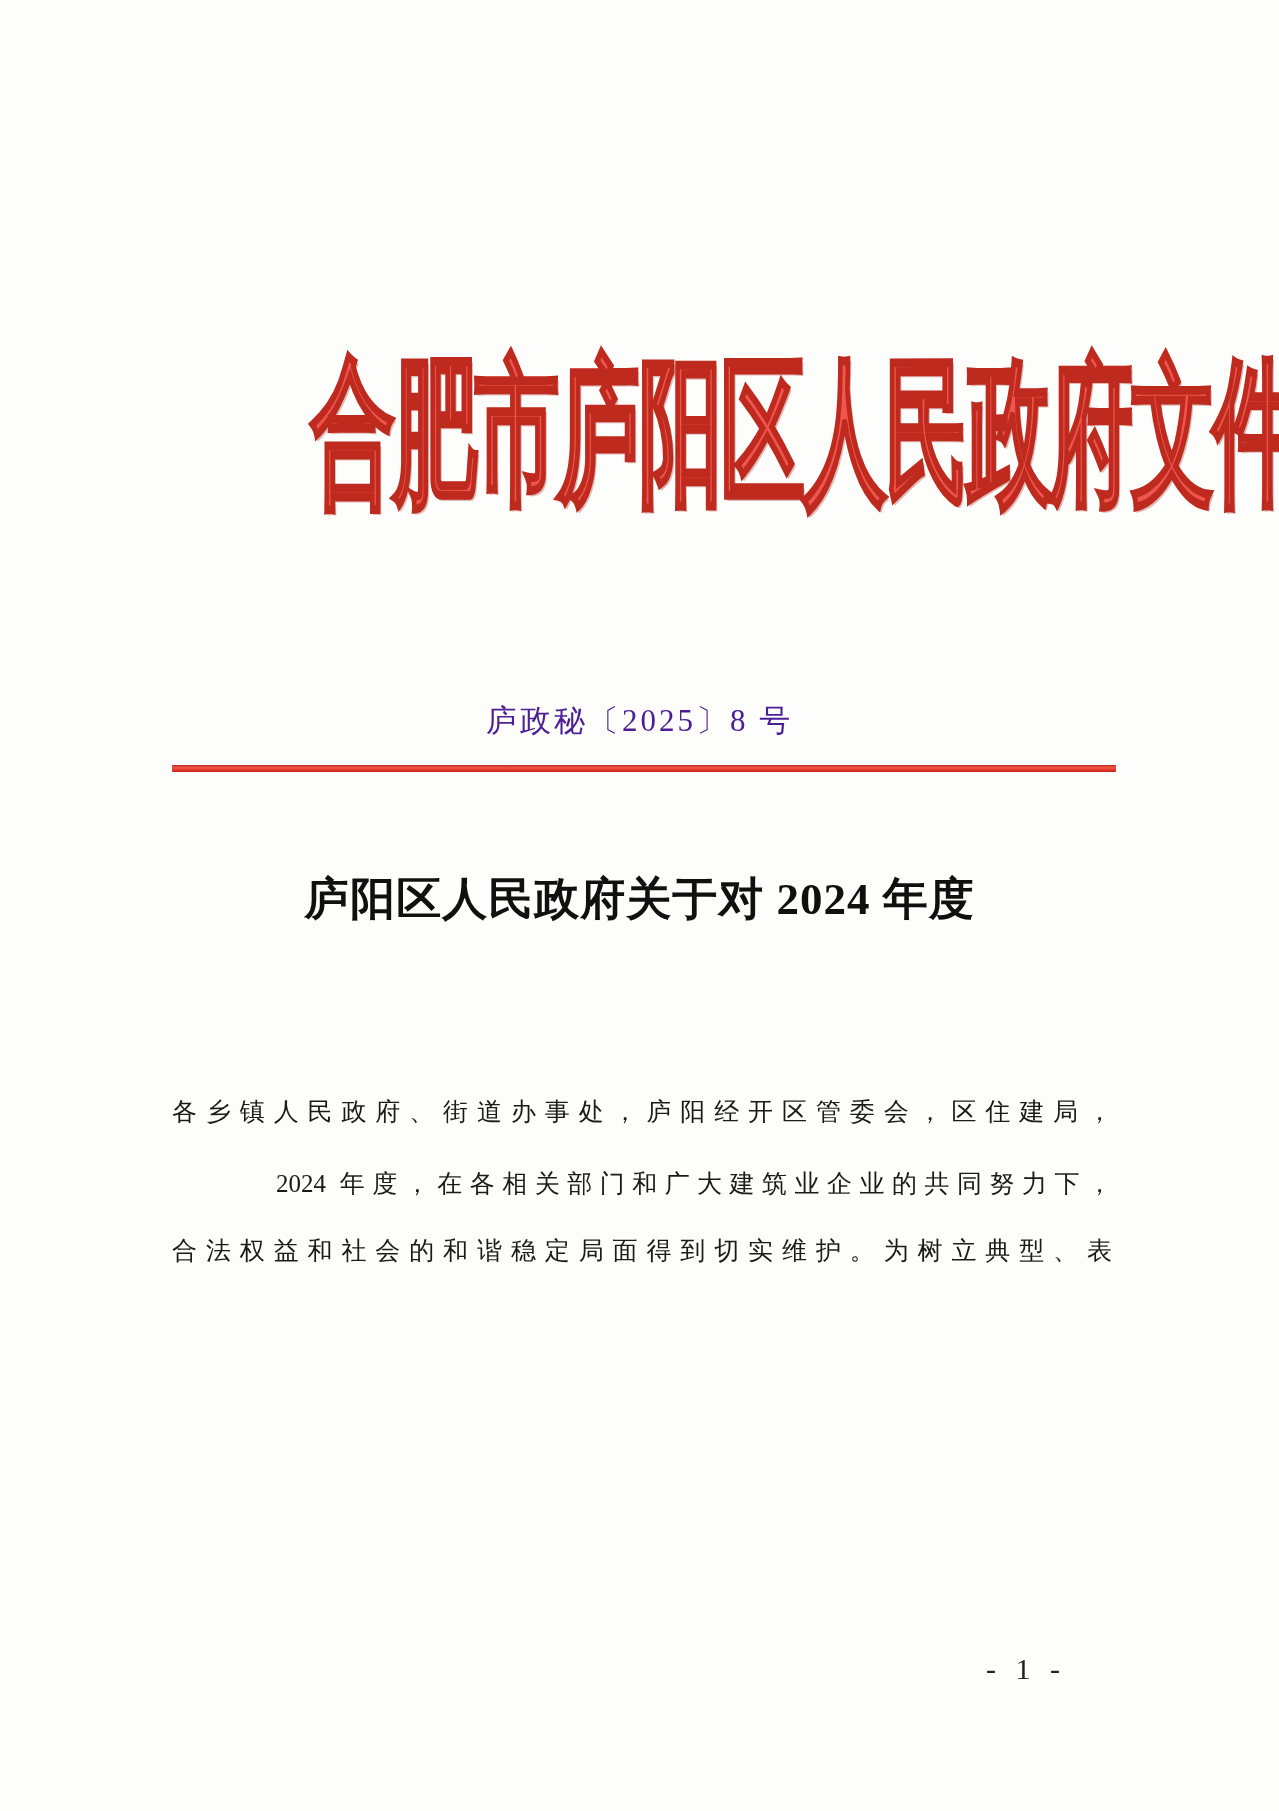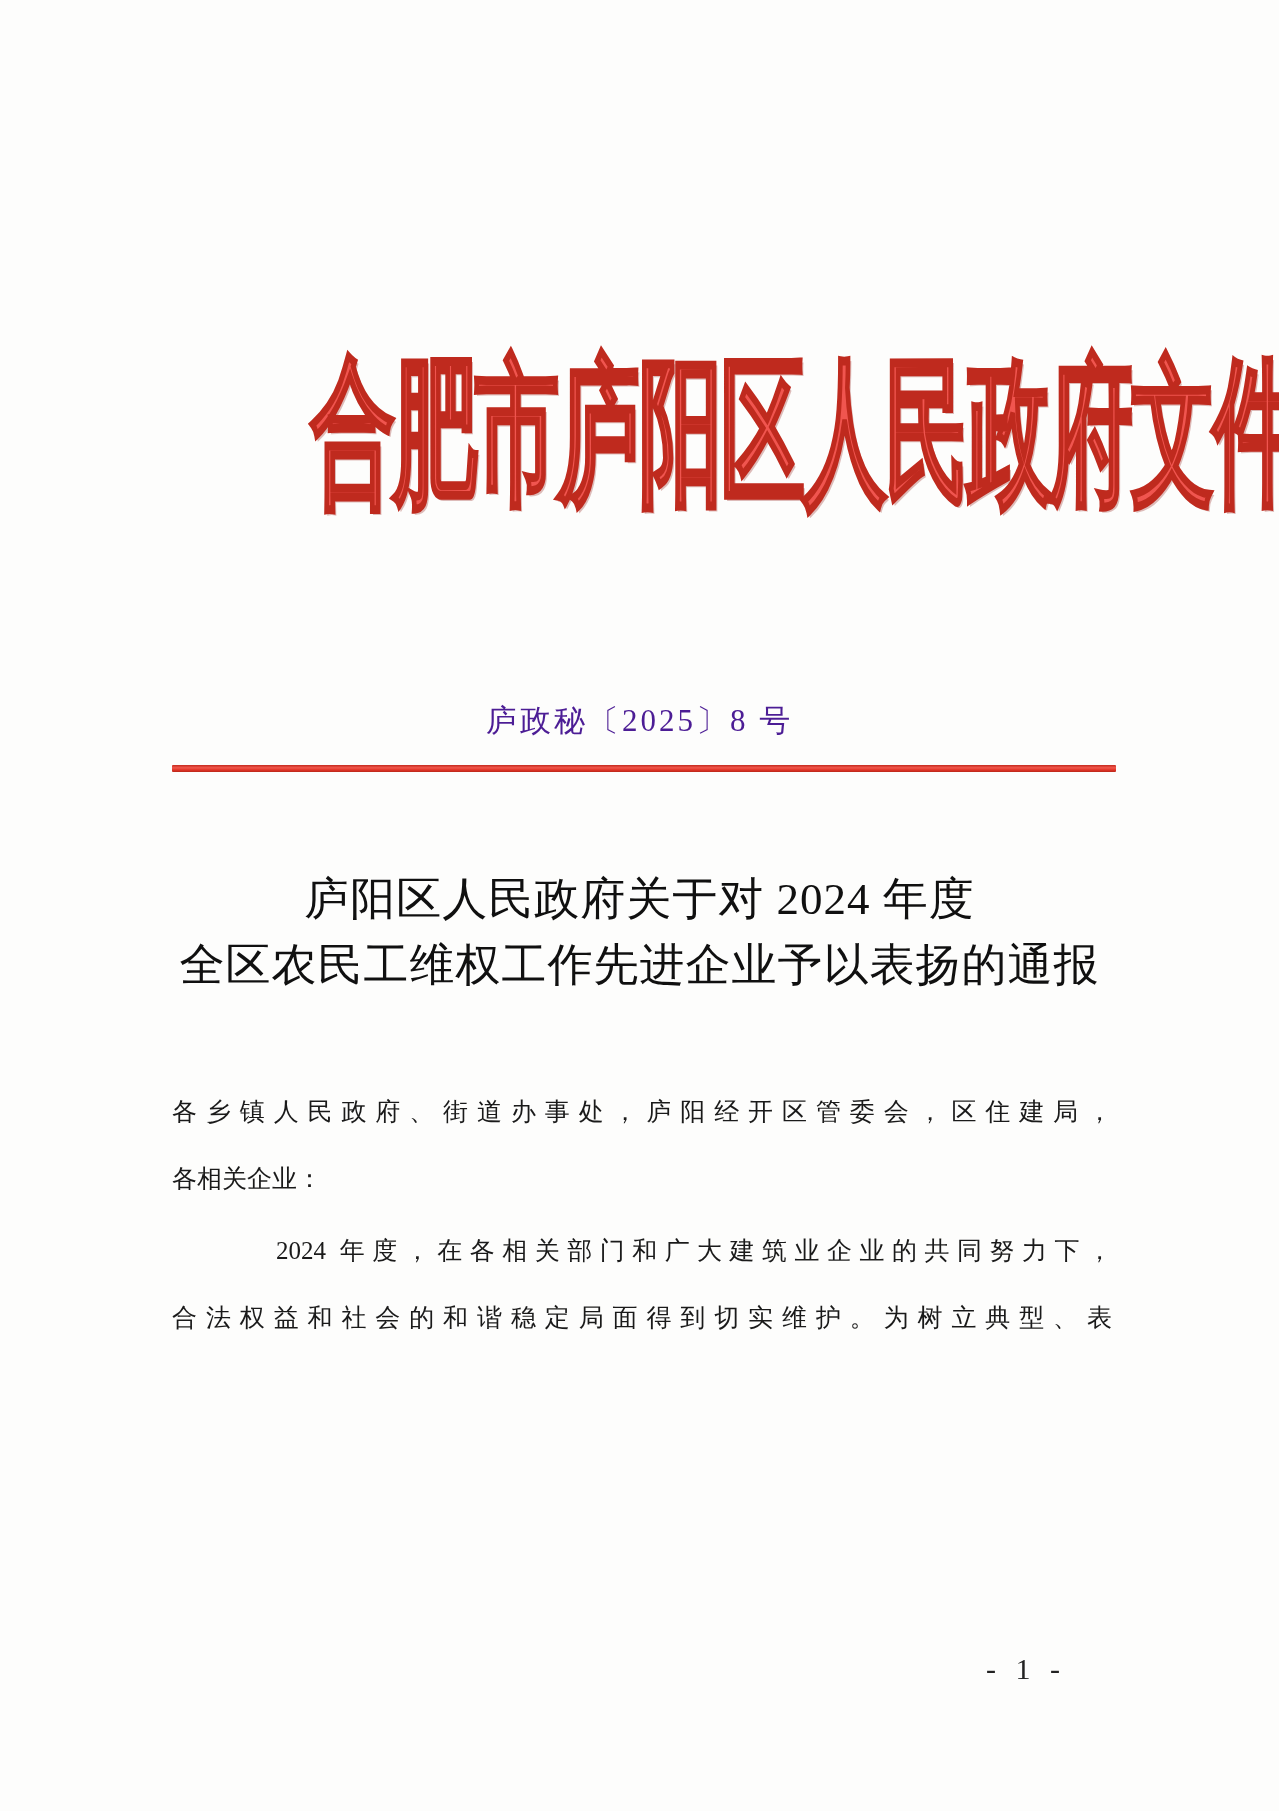--- a/index.html
+++ b/index.html
@@ -63,21 +63,21 @@
     border-radius: 1px;
   }
   
   .title-block {
     position: absolute;
     top: 866px;
     left: 0;
     width: 100%;
     text-align: center;
     font-size: 45px;
-    font-weight: 400;
+    font-weight: 700;
     line-height: 66px;
     color: #101010;
     letter-spacing: 1px;
   }
   
   .body-block {
     position: absolute;
     top: 1078px;
     left: 172px;
     width: 940px;
@@ -112,25 +112,23 @@
   <div class="header-banner">
     <span class="header-text">合肥市庐阳区人民政府文件</span>
   </div>
 
   <div class="doc-number">庐政秘〔2025〕8 号</div>
 
   <div class="red-rule"></div>
 
   <div class="title-block">
     <div class="title-line">庐阳区人民政府关于对 2024 年度</div>
-    <div class="title-line">全区农民工维权工作先进企业予以表扬的通报</div>
   </div>
 
   <div class="body-block">
     <div class="body-line justify">各乡镇人民政府、街道办事处，庐阳经开区管委会，区住建局，</div>
-    <div class="body-line">各相关企业：</div>
     <div class="body-line justify indent para-start">2024 年度，在各相关部门和广大建筑业企业的共同努力下，</div>
     <div class="body-line justify">合法权益和社会的和谐稳定局面得到切实维护。为树立典型、表</div>
   </div>
 
   <div class="page-number">- 1 -</div>
 
 </div>
 
 </body></html>

